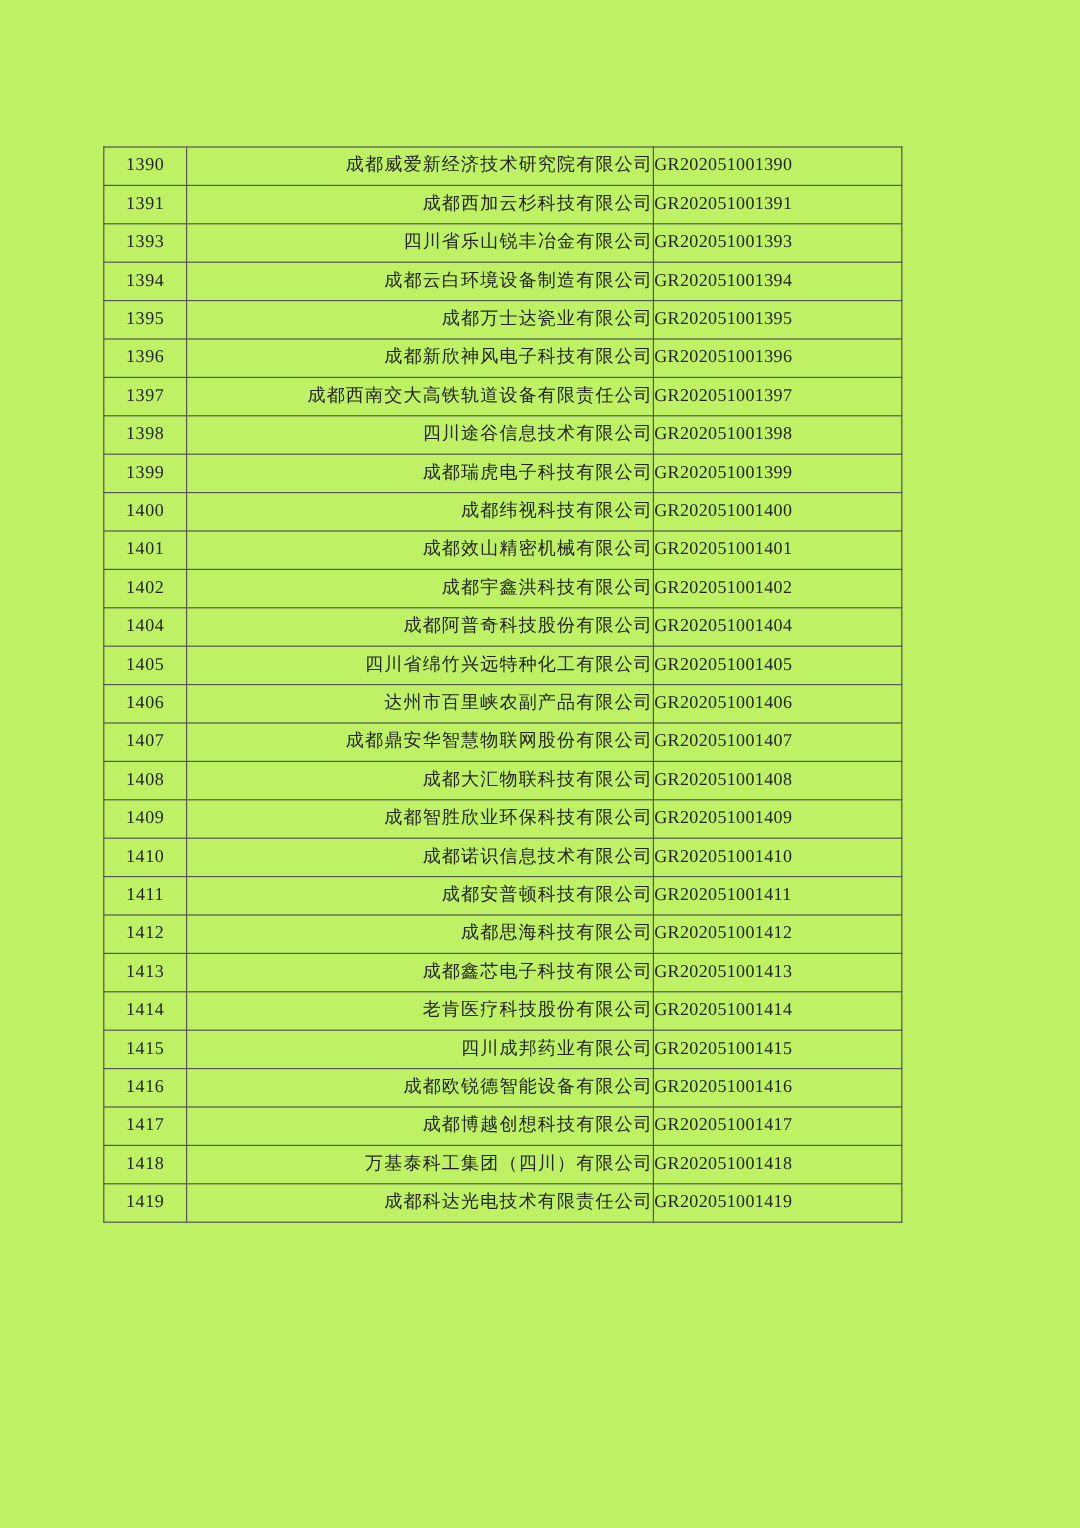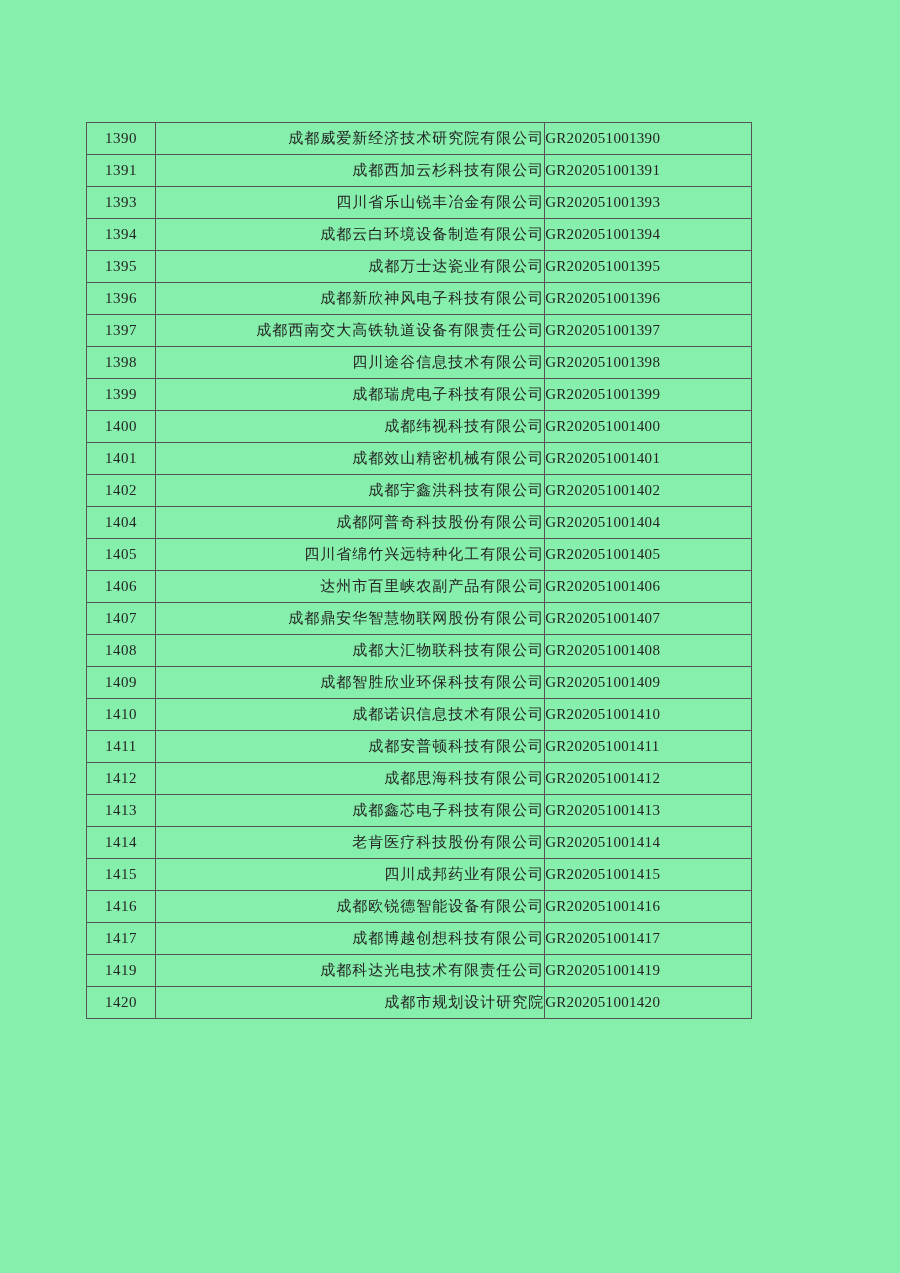--- a/index.html
+++ b/index.html
@@ -11,21 +11,21 @@
     height: 1273px;
     background: #fdfdfd;
     position: relative;
     font-family: "Liberation Serif", serif;
     color: #242424;
     overflow: hidden;
   }
   .page {
     position: absolute;
     inset: 0;
-    background: #86efac;
+    background: #bef264;
     text-decoration: underline;
   }
   table.roster {
     position: absolute;
     left: 86px;
     top: 122px;
     width: 666px;
     border-collapse: collapse;
     table-layout: fixed;
   }
@@ -224,29 +224,29 @@
           <td class="col-name">成都欧锐德智能设备有限公司</td>
           <td class="col-code">GR202051001416</td>
         </tr>
 
         <tr>
           <td class="col-no">1417</td>
           <td class="col-name">成都博越创想科技有限公司</td>
           <td class="col-code">GR202051001417</td>
         </tr>
 
+        <tr>
+          <td class="col-no">1418</td>
+          <td class="col-name">万基泰科工集团（四川）有限公司</td>
+          <td class="col-code">GR202051001418</td>
+        </tr>
 
         <tr>
           <td class="col-no">1419</td>
           <td class="col-name">成都科达光电技术有限责任公司</td>
           <td class="col-code">GR202051001419</td>
         </tr>
 
-        <tr>
-          <td class="col-no">1420</td>
-          <td class="col-name">成都市规划设计研究院</td>
-          <td class="col-code">GR202051001420</td>
-        </tr>
       </tbody>
   </table>
 
 
 </div>
 
 </body></html>

